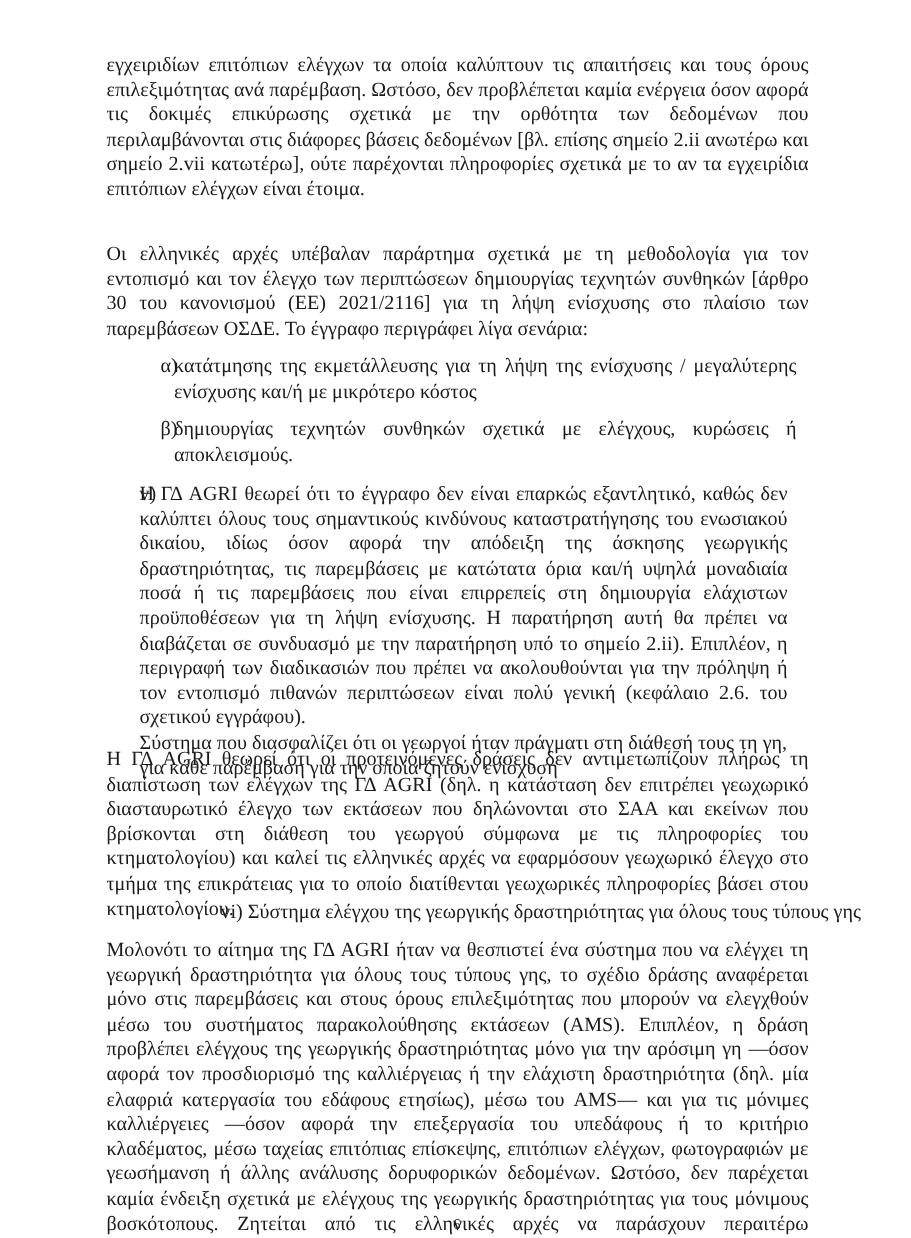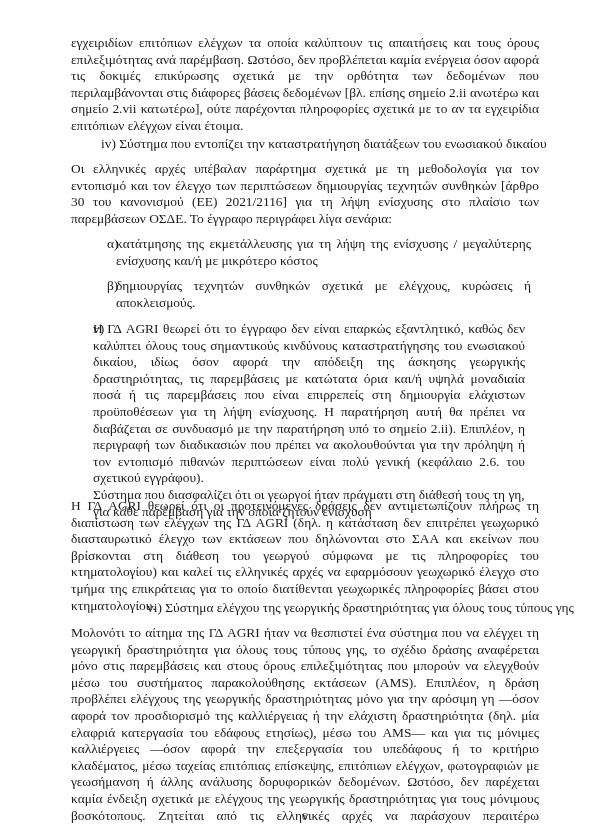--- a/index.html
+++ b/index.html
@@ -77,21 +77,20 @@
     font-size: 10px;
   }
 </style>
 </head>
 <body>
 
 <div class="page">
 
   <p class="para" style="top:35px;">εγχειριδίων επιτόπιων ελέγχων τα οποία καλύπτουν τις απαιτήσεις και τους όρους επιλεξιμότητας ανά παρέμβαση. Ωστόσο, δεν προβλέπεται καμία ενέργεια όσον αφορά τις δοκιμές επικύρωσης σχετικά με την ορθότητα των δεδομένων που περιλαμβάνονται στις διάφορες βάσεις δεδομένων [βλ. επίσης σημείο 2.ii ανωτέρω και σημείο 2.vii κατωτέρω], ούτε παρέχονται πληροφορίες σχετικά με το αν τα εγχειρίδια επιτόπιων ελέγχων είναι έτοιμα.</p>
 
-  <p class="heading" style="top:136px; left:100px;">iv) Σύστημα που εντοπίζει την καταστρατήγηση διατάξεων του ενωσιακού δικαίου</p>
 
   <p class="para" style="top:161px;">Οι ελληνικές αρχές υπέβαλαν παράρτημα σχετικά με τη μεθοδολογία για τον εντοπισμό και τον έλεγχο των περιπτώσεων δημιουργίας τεχνητών συνθηκών [άρθρο 30 του κανονισμού (ΕΕ) 2021/2116] για τη λήψη ενίσχυσης στο πλαίσιο των παρεμβάσεων ΟΣΔΕ. Το έγγραφο περιγράφει λίγα σενάρια:</p>
 
   <div class="list-item" style="top:236px;">
     <span class="marker">α)</span>
     <span class="text">κατάτμησης της εκμετάλλευσης για τη λήψη της ενίσχυσης / μεγαλύτερης ενίσχυσης και/ή με μικρότερο κόστος</span>
   </div>
 
   <div class="list-item" style="top:278px;">
     <span class="marker">β)</span>

